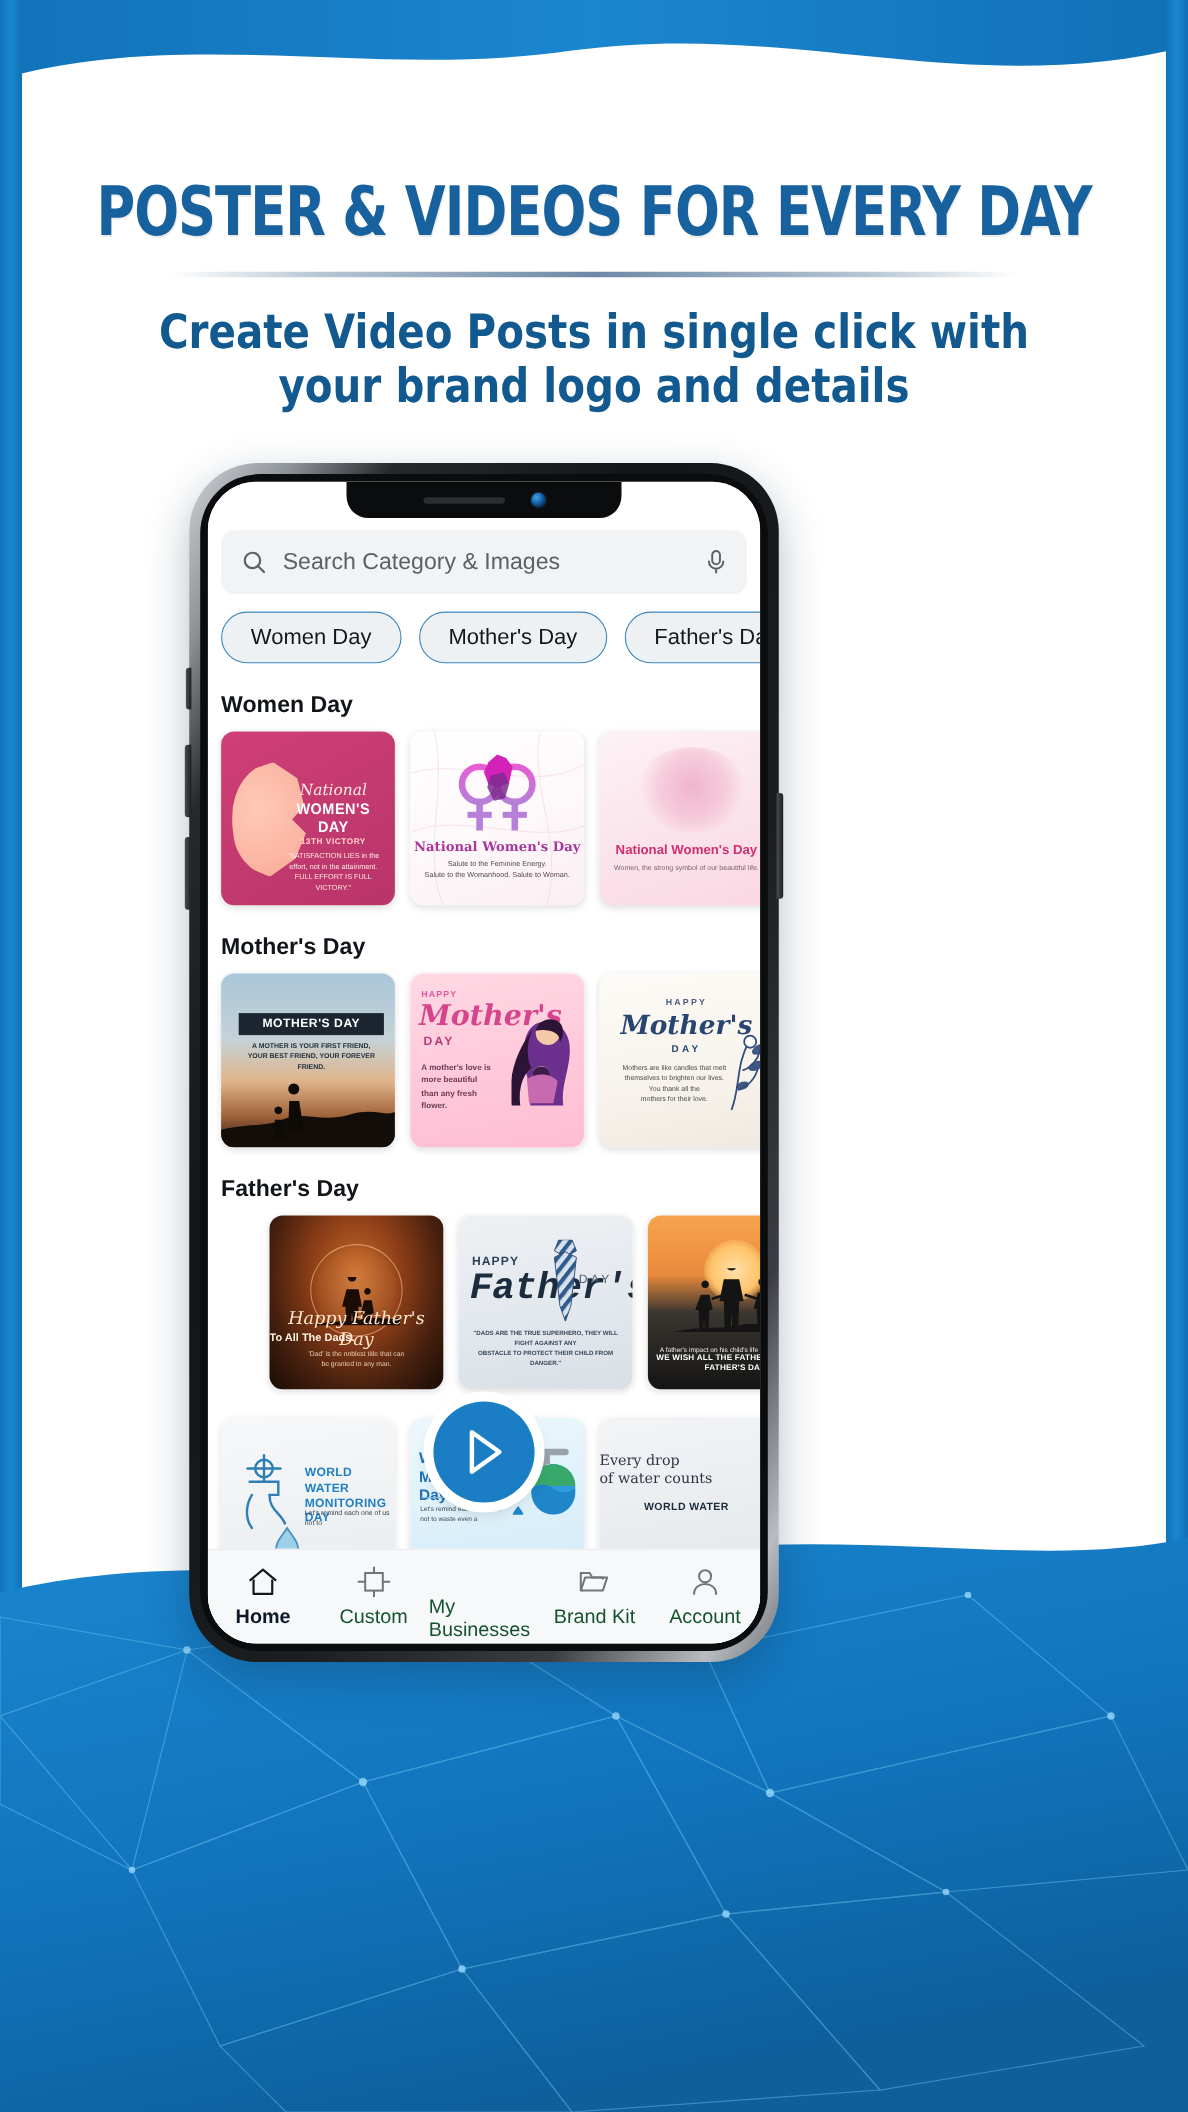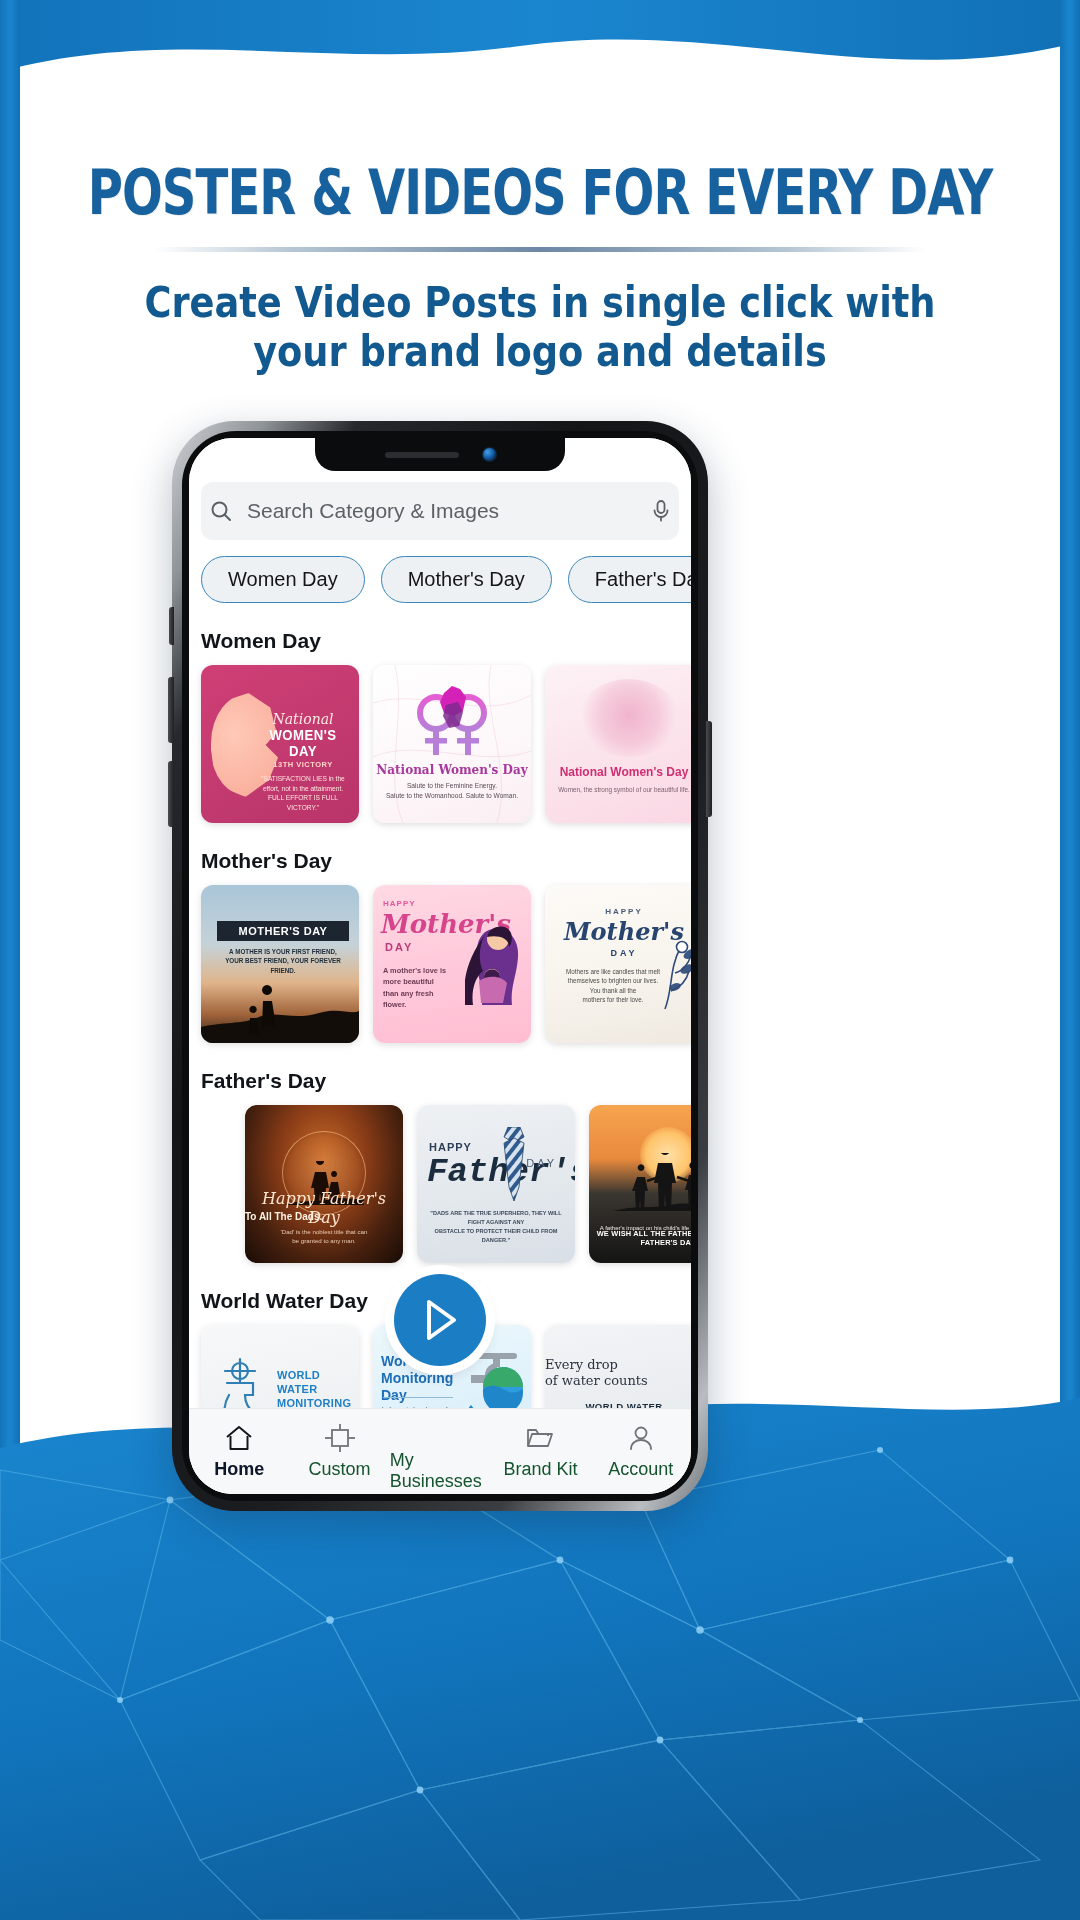--- a/index.html
+++ b/index.html
@@ -92,21 +92,21 @@
 
   
   .app { position:absolute; inset:0; background:#fff; display:flex; flex-direction:column; }
   .app-scroll { flex:1; overflow:hidden; position:relative; }
 
   .searchbar {
     margin:44px 12px 0 12px;
     height:58px;
     background:#f1f3f5;
     border-radius:12px;
-    display:flex; align-items:center; padding:0 8px; gap:14px;
+    display:flex; align-items:center; padding:0 18px; gap:14px;
   }
   .search-text { flex:1; color:#5c6166; font-size:21px; }
   .mic-ico { color:#5c6166; }
 
   .chips {
     display:flex; gap:16px;
     padding:16px 12px 0 12px;
     white-space:nowrap;
   }
   .chip {
@@ -552,21 +552,20 @@
               </svg>
               <div class="t-sub">
                   <div>A father's impact on his child's life is immeasurable.</div>
                 </div>
               <div class="t-main">WE WISH ALL THE FATHERS A HAPPY FATHER'S DAY</div>
             </div>
           </div>
         </div>
 
         <div class="section">
-          <div class="section-title">World Water Day</div>
           <div class="cards">
 
             <div class="card c-ww1">
               <svg class="tap" width="70" height="108" viewBox="0 0 70 108">
                 <g fill="none" stroke="#2f7fb5" stroke-width="2.2" stroke-linecap="round">
                   <path d="M16,22 L46,22"></path>
                     <path d="M31,10 L31,34"></path>
                   <path d="M18,34 h26 v12 h-8 c0,14 10,16 14,26"></path>
                   <path d="M20,46 c-6,10 -6,22 0,30"></path>
                   <circle cx="31" cy="22" r="8"></circle>

